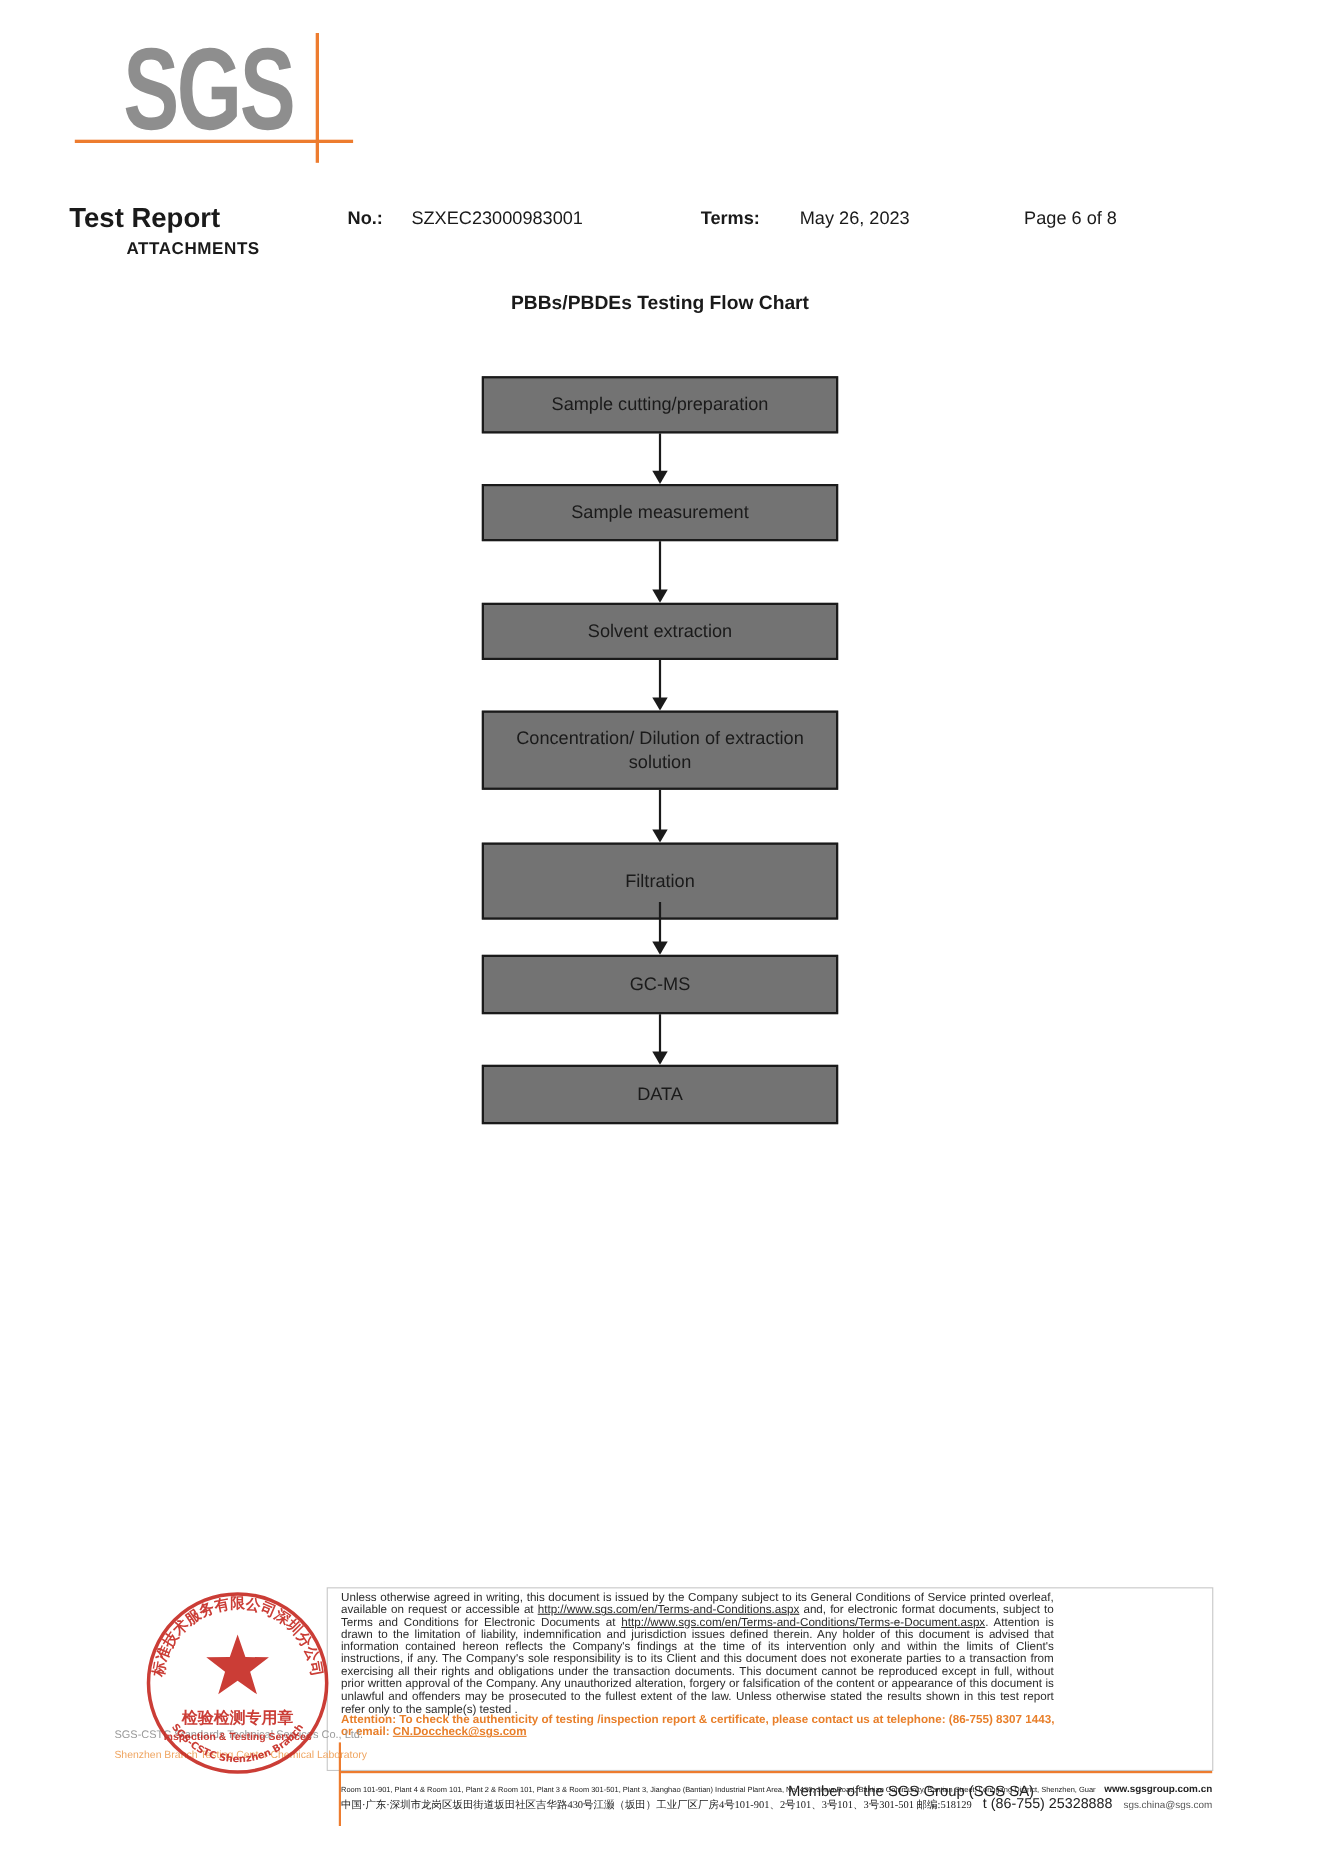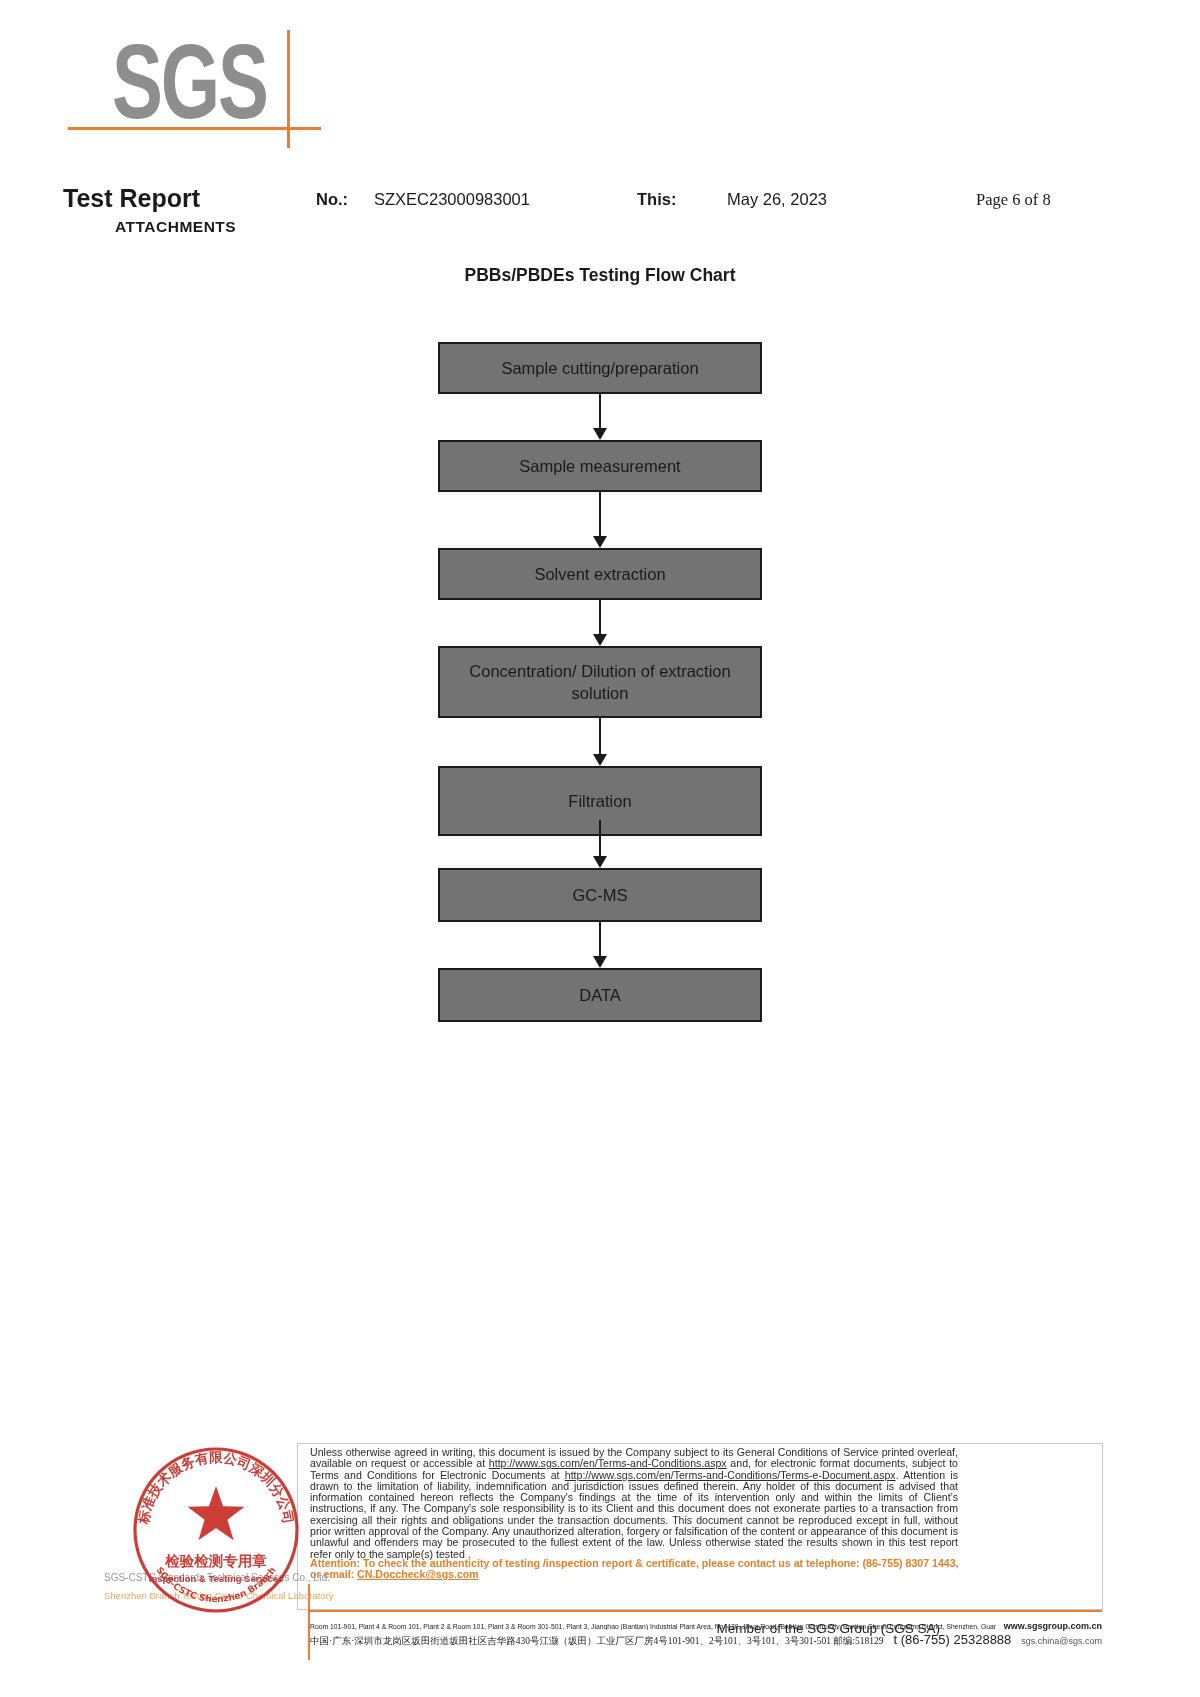--- a/index.html
+++ b/index.html
@@ -22,21 +22,21 @@
 
   .report-title { position:absolute; left:63px; top:184px; font-size:25px; font-weight:bold; }
   .attachments  { position:absolute; left:115px; top:218px; font-size:15.5px; font-weight:bold; letter-spacing:.5px; }
 
   .hdr-field { position:absolute; top:190px; font-size:16.5px; white-space:nowrap; }
   .hdr-label { font-weight:bold; }
   .no-label   { left:316px; }
   .no-value   { left:374px; }
   .date-label { left:637px; }
   .date-value { left:727px; }
-  .page-num   { left:976px;font-family:Liberation Serif, serif; }
+  .page-num   { left:931px; }
 
   
   .flow-title {
     position:absolute; left:0; top:265px; width:1200px; text-align:center;
     font-size:17.5px; font-weight:bold;
   }
   .flow-box {
     position:absolute; left:438px; width:324px;
     border:2px solid #1a1a1a; background:#737373;
     display:flex; align-items:center; justify-content:center;
@@ -113,21 +113,21 @@
 
   <div class="sgs-logo">SGS</div>
   <div class="logo-hline"></div>
   <div class="logo-vline"></div>
 
   <div class="report-title">Test Report</div>
   <div class="attachments">ATTACHMENTS</div>
 
   <div class="hdr-field hdr-label no-label">No.:</div>
   <div class="hdr-field no-value">SZXEC23000983001</div>
-  <div class="hdr-field hdr-label date-label">This:</div>
+  <div class="hdr-field hdr-label date-label">Terms:</div>
   <div class="hdr-field date-value">May 26, 2023</div>
   <div class="hdr-field page-num">Page 6 of 8</div>
 
   <div class="flow-title">PBBs/PBDEs Testing Flow Chart</div>
 
   <div class="flow-box fb1">
       <span>Sample cutting/preparation</span>
     </div>
   <div class="flow-arrow fa1"></div>
   <div class="flow-box fb2">

